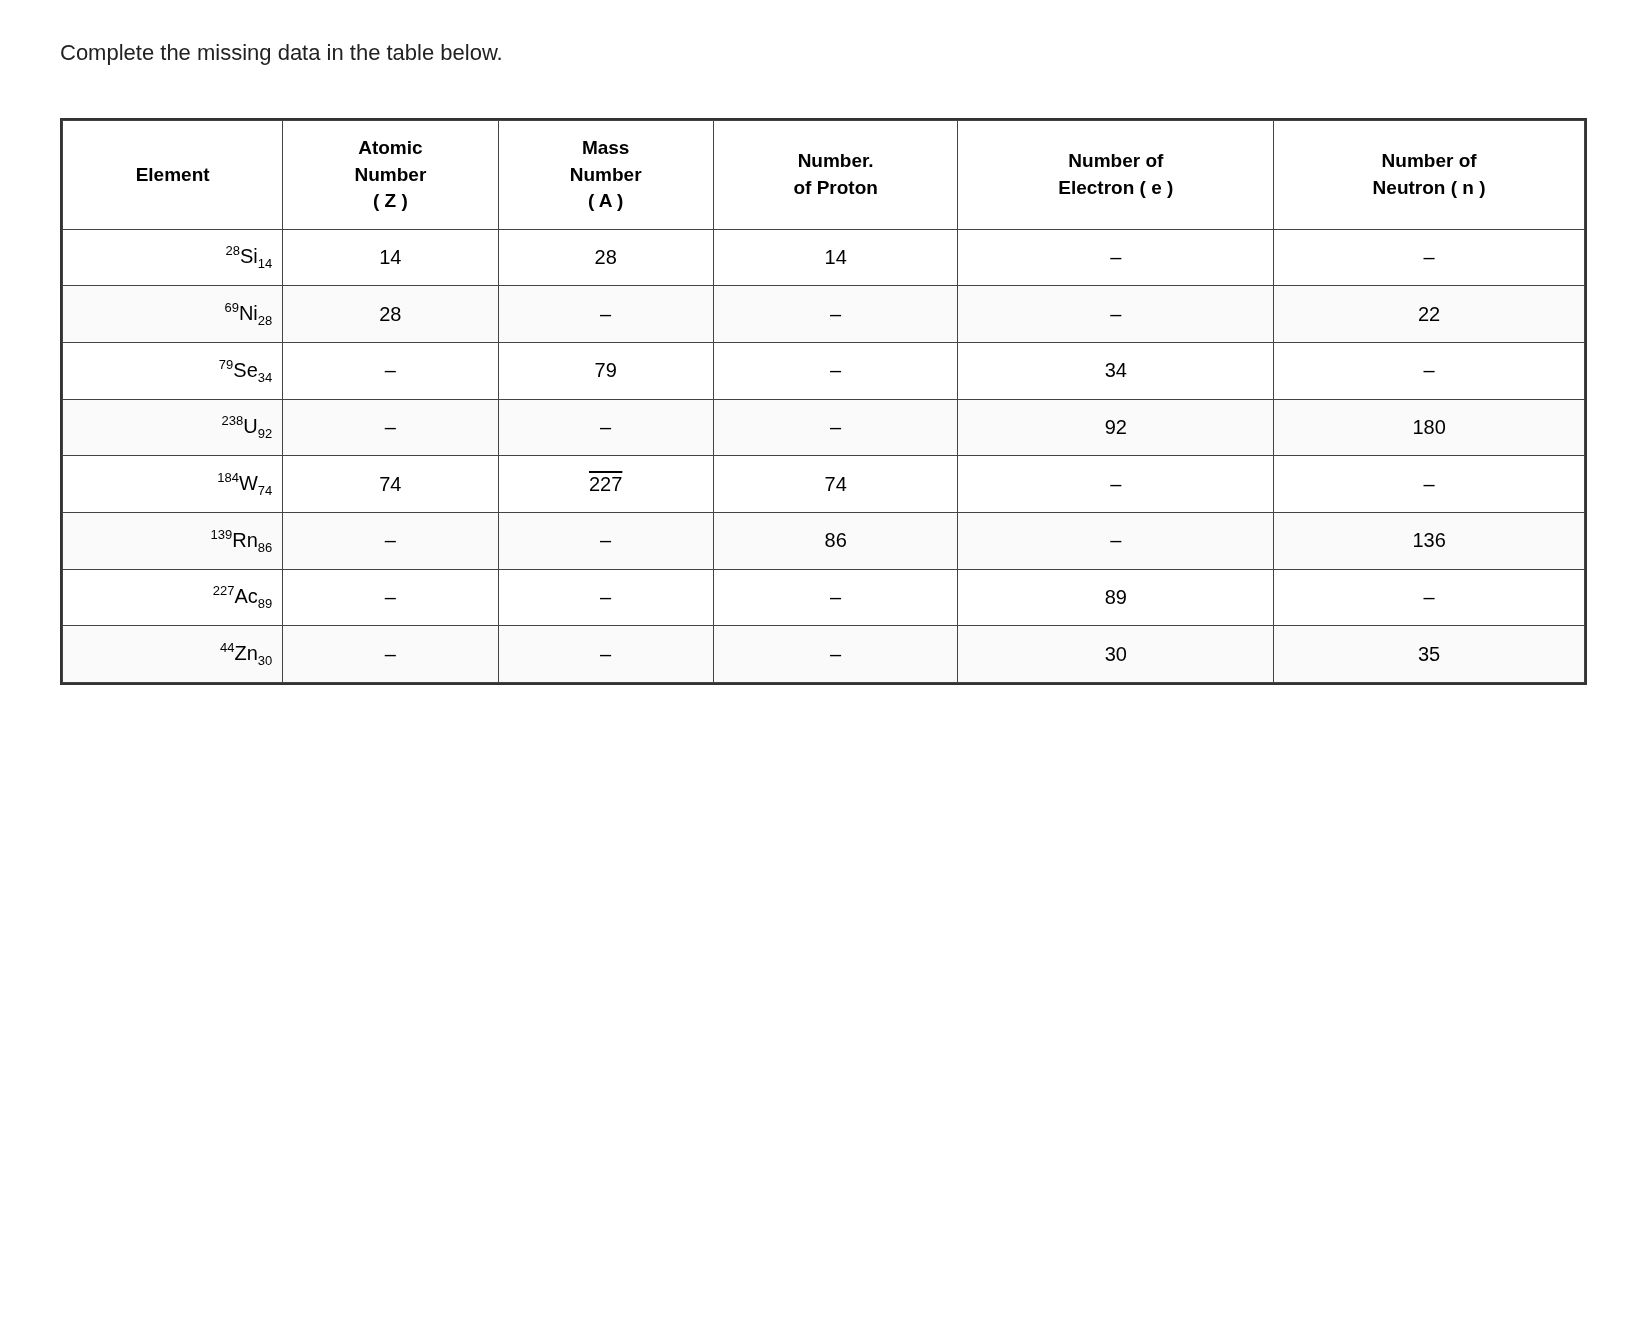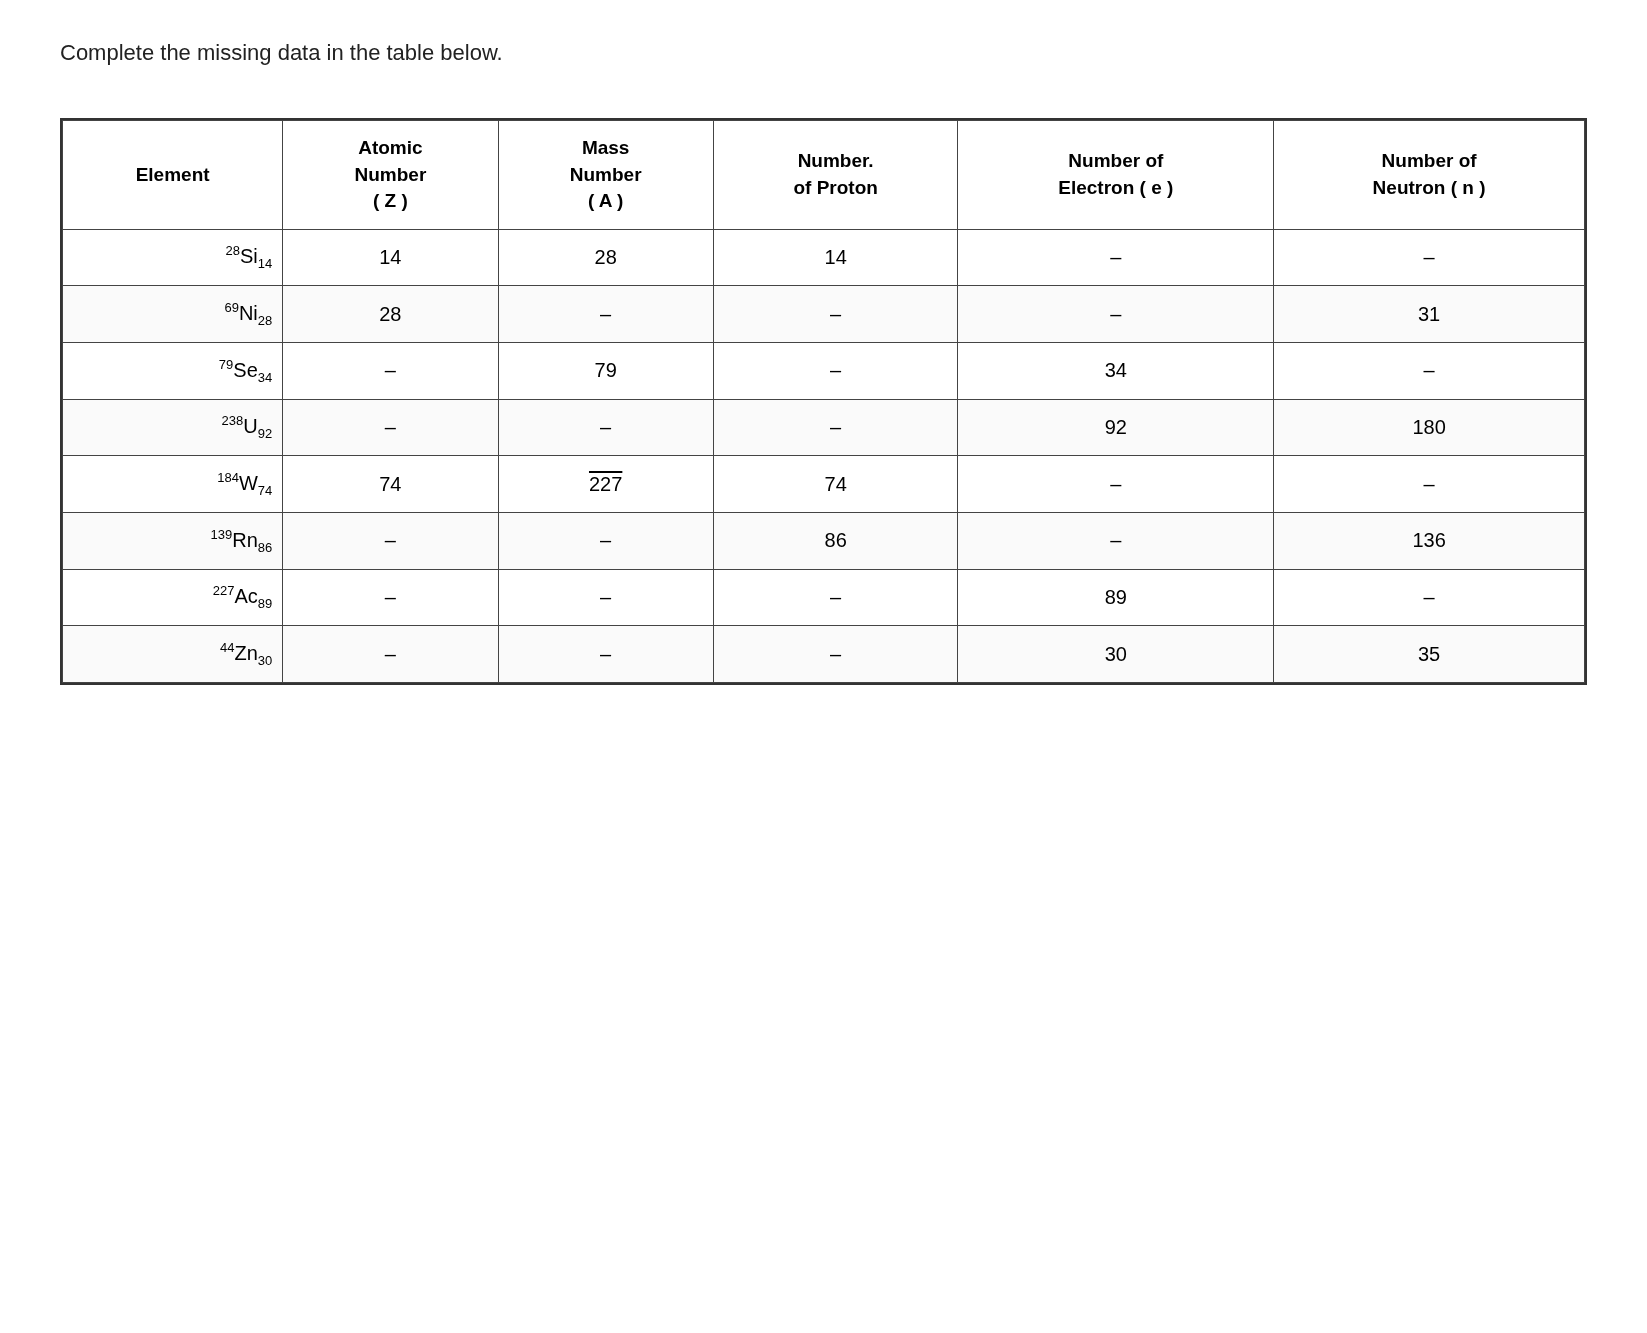--- a/index.html
+++ b/index.html
@@ -102,21 +102,21 @@
           <td>14</td>
           <td>–</td>
           <td>–</td>
         </tr>
         <tr>
           <td><span class="element-label"><sup>69</sup>Ni<sub>28</sub></span></td>
           <td>28</td>
           <td>–</td>
           <td>–</td>
           <td>–</td>
-          <td>31</td>
+          <td>22</td>
         </tr>
         <tr>
           <td><span class="element-label"><sup>79</sup>Se<sub>34</sub></span></td>
           <td>–</td>
           <td>79</td>
           <td>–</td>
           <td>34</td>
           <td>–</td>
         </tr>
         <tr>

